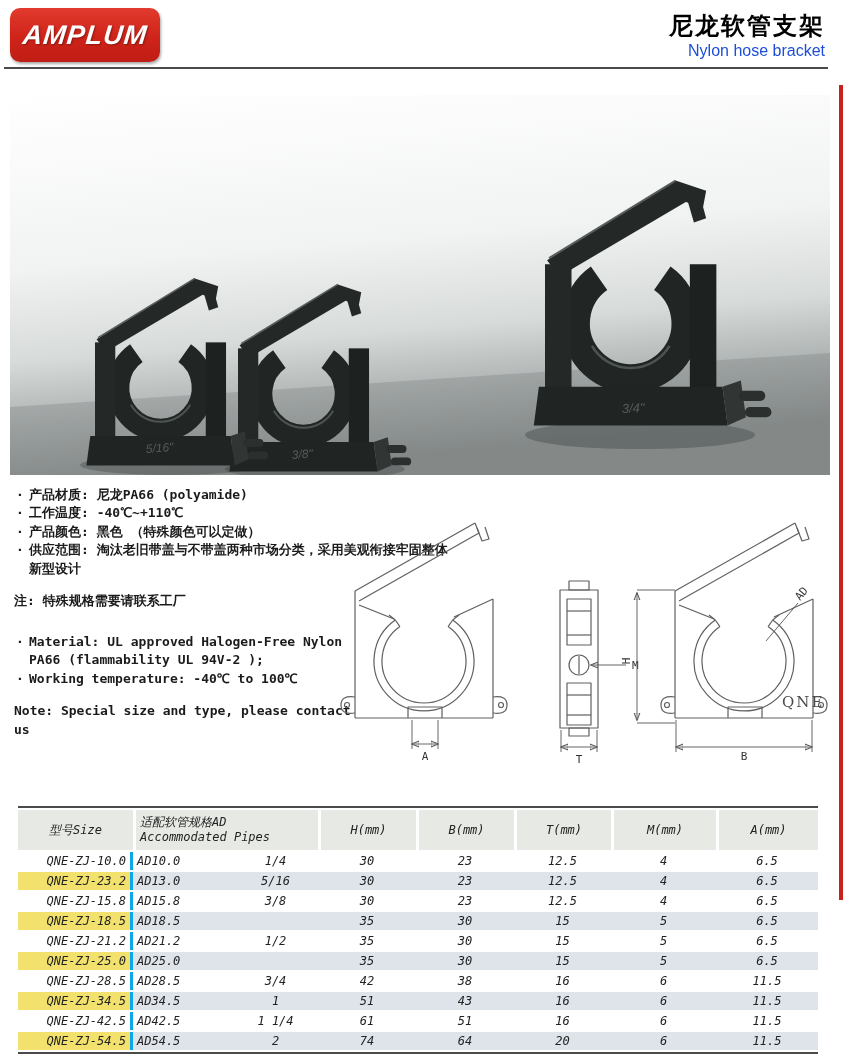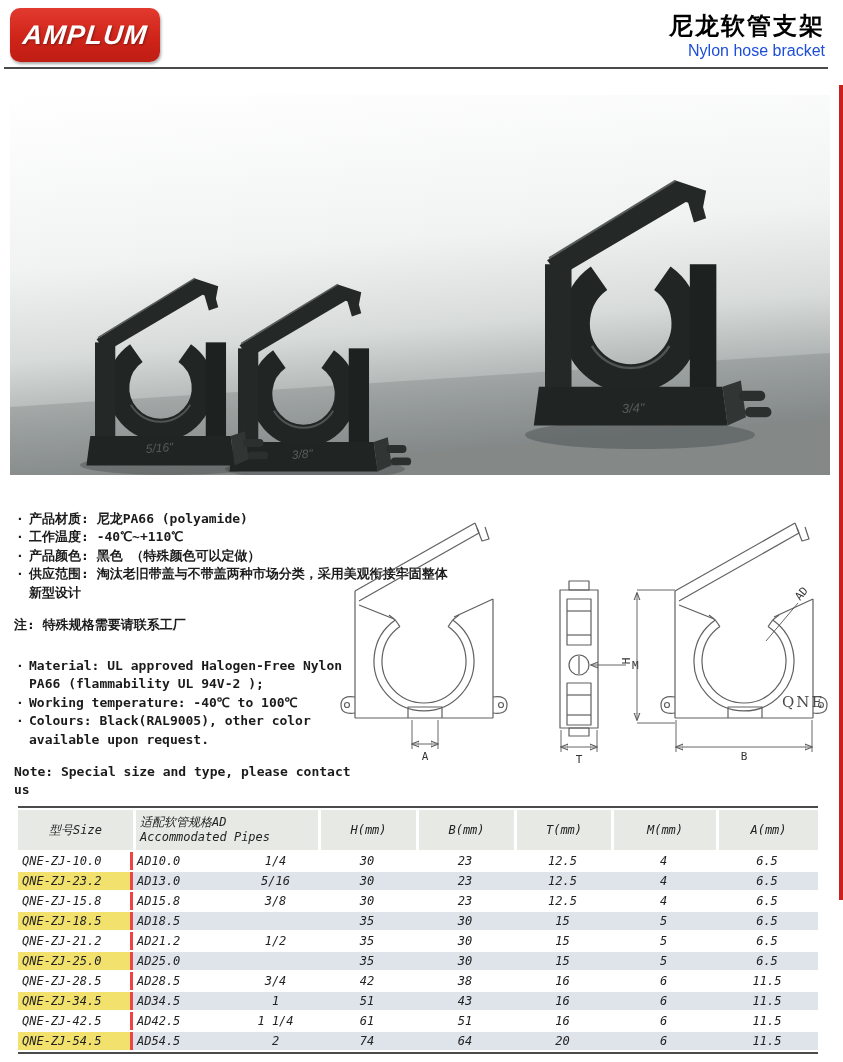--- a/index.html
+++ b/index.html
@@ -15,21 +15,21 @@
   .titles{position:absolute;right:18px;top:12px;text-align:right;line-height:1.15;}
   .title-zh{font-size:24px;font-weight:bold;color:#000;letter-spacing:2px;}
   .title-en{font-size:16px;color:#1d4ed8;margin-top:2px;}
   .header-rule{position:absolute;left:4px;width:824px;top:67px;height:2px;background:#4a4a4a;}
   .red-strip{position:absolute;right:0;top:85px;width:4px;height:815px;background:#c9211c;}
 
   
   .photo{position:absolute;left:10px;top:95px;width:820px;height:380px;}
 
   
-  .specs{position:absolute;left:14px;top:510px;width:436px;
+  .specs{position:absolute;left:14px;top:486px;width:436px;
          font-family:"DejaVu Sans Mono","Liberation Mono",monospace;
          font-size:13px;font-weight:bold;color:#1b1b1b;line-height:1.42;}
   .specs ul{list-style:none;margin:0;padding:0;}
   .specs li{position:relative;padding-left:15px;}
   .specs li::before{content:"·";position:absolute;left:2px;top:0;}
   .specs .note{margin-top:14px;padding-left:0;}
   .specs .en-block{margin-top:22px;width:352px;}
 
   
   .drawings{position:absolute;left:330px;top:513px;width:513px;height:290px;}
@@ -42,21 +42,21 @@
   .table-wrap{position:absolute;left:18px;top:806px;width:800px;
               border-top:2px solid #4b4b4b;border-bottom:2px solid #4b4b4b;font-style:italic;}
   table.spec{width:100%;border-collapse:separate;border-spacing:0 2px;
              font-family:"DejaVu Sans Mono","Liberation Mono",monospace;font-size:12px;color:#222;}
   table.spec th{background:#e7eae4;font-weight:normal;padding:5px 4px;vertical-align:middle;}
   table.spec th + th{border-left:3px solid #fff;}
   th.th-size{text-align:center;}
   th.th-pipes{text-align:left;padding-left:14px;line-height:1.25;}
   th.th-dim{text-align:center;}
   table.spec td{height:16px;padding:1px 4px;background:#fff;}
-  td.c-size{background:#f2e26d;text-align:left;border-right:3px solid #ef4444;}
+  td.c-size{background:#f2e26d;text-align:right;border-right:3px solid #0ea5e9;}
   td.c-ad{text-align:left;padding-left:18px;}
   td.c-inch{text-align:center;padding-left:14px;}
   td.c-num{text-align:center;}
   table.spec tr:nth-child(even) td{background:#dfe3ea;}
   table.spec tr:nth-child(even) td.c-size{background:#f2e26d;}
 </style>
 </head>
 <body>
 
 <div class="page">
@@ -118,21 +118,20 @@
       <li>产品材质: 尼龙PA66 (polyamide)</li>
       <li>工作温度: -40℃~+110℃</li>
       <li>产品颜色: 黑色 （特殊颜色可以定做）</li>
       <li>供应范围: 淘汰老旧带盖与不带盖两种市场分类，采用美观衔接牢固整体新型设计</li>
     </ul>
     <div class="note">注: 特殊规格需要请联系工厂</div>
     <div class="en-block">
       <ul>
         <li>Material: UL approved Halogen-Free Nylon PA66 (flammability UL 94V-2 );</li>
         <li>Working temperature: -40℃ to 100℃</li>
-        <li>Colours: Black(RAL9005), other color available upon request.</li>
       </ul>
       <div class="note">Note: Special size and type, please contact us</div>
     </div>
   </div>
 
   <svg class="drawings" viewBox="0 0 513 290">
     <defs>
       <marker id="da" markerWidth="9" markerHeight="8" refX="8" refY="4" orient="auto-start-reverse">
         <path d="M0,0.8 L8.5,4 L0,7.2 z" fill="#555" stroke="none"></path>
       </marker>

